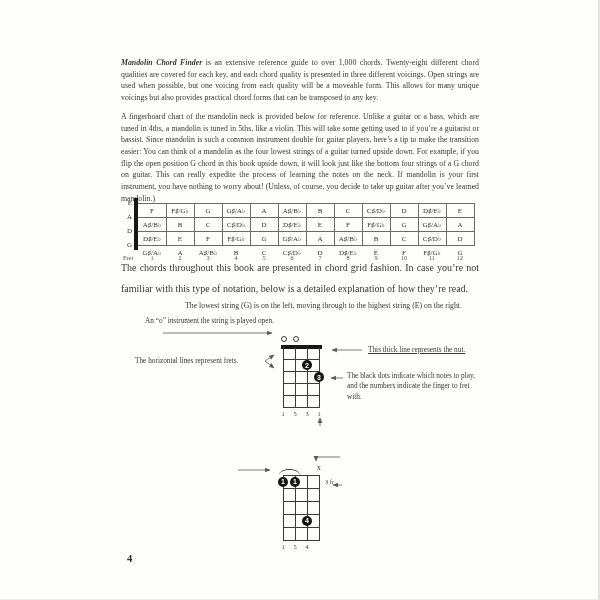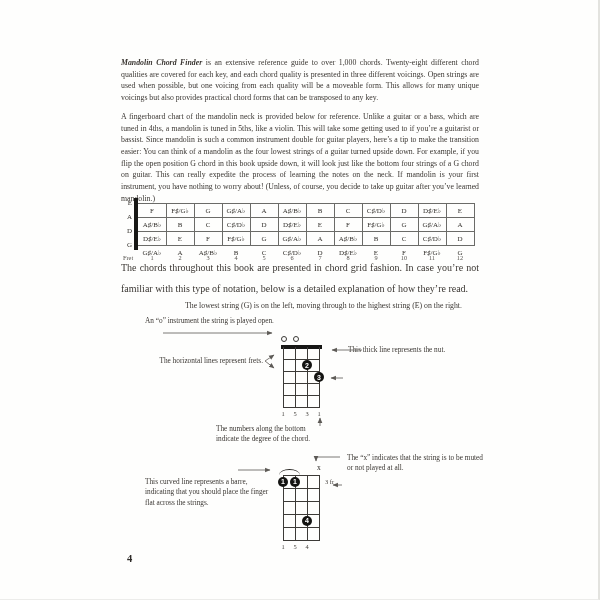--- a/index.html
+++ b/index.html
@@ -50,21 +50,21 @@
   .cd-degree{position:absolute;width:12px;text-align:center;font-size:6.4px;color:#44413d;}
   .cd-fretind{position:absolute;font-size:6.4px;color:#44413d;white-space:nowrap;}
   .cd-barre{
     position:absolute;height:5px;
     border-top:1.4px solid #2c2a27;
     border-radius:50% 50% 0 0 / 100% 100% 0 0;
   }
   
   .callout{position:absolute;font-size:7.3px;line-height:10.4px;color:#3a3632;}
   .nowrap{white-space:nowrap;}
-  .alignr{text-align:right;}
+  .alignr{text-align:left;}
   
   .overlay{position:absolute;left:0;top:0;pointer-events:none;}
   
   .pagenum{position:absolute;left:127px;top:553px;font-size:10.5px;font-weight:bold;color:#2e2b28;}
 </style>
 </head>
 <body>
 
 <div class="page">
 
@@ -156,23 +156,23 @@
       <div class="fb-fretnum" style="left: 239px; top: 57px; width: 28px;">9</div>
       <div class="fb-fretnum" style="left: 267px; top: 57px; width: 28px;">10</div>
       <div class="fb-fretnum" style="left: 295px; top: 57px; width: 28px;">11</div>
       <div class="fb-fretnum" style="left: 323px; top: 57px; width: 28px;">12</div>
     </div>
 
   <div class="para3">The chords throughout this book are presented in chord grid fashion. In case you’re not familiar with this type of notation, below is a detailed explanation of how they’re read.</div>
   <div class="line4b">The lowest string (G) is on the left, moving through to the highest string (E) on the right.</div>
 
   <div class="callout nowrap" style="left:145px;top:316px;">An “o” instrument the string is played open.</div>
-  <div class="callout nowrap" style="left:348px;top:345px;">This thick line represents the nut.</div>
+  <div class="callout nowrap" style="left:368px;top:345px;text-decoration:underline;">This thick line represents the nut.</div>
   <div class="callout nowrap alignr" style="left:135px;top:356px;width:128px;">The horizontal lines represent frets.</div>
-  <div class="callout" style="left:216px;top:424px;width:114px;">The numbers along the bottom indicate the degree of the chord.</div>
+  <div class="callout" style="left:347px;top:371px;width:136px;">The black dots indicate which notes to play, and the numbers indicate the finger to fret with.</div>
 
   <div class="diagram" id="diagram1" style="left:283px;top:347px;">
       <div class="cd-line" style="left: 0px; top: 12px; width: 37px; height: 1px;"></div>
       <div class="cd-line" style="left: 0px; top: 24px; width: 37px; height: 1px;"></div>
       <div class="cd-line" style="left: 0px; top: 36px; width: 37px; height: 1px;"></div>
       <div class="cd-line" style="left: 0px; top: 48px; width: 37px; height: 1px;"></div>
       <div class="cd-line" style="left: 0px; top: 60px; width: 37px; height: 1px;"></div>
       <div class="cd-nut" style="left: -2px; top: -2px; width: 41px; height: 3.5px;"></div>
       <div class="cd-line" style="left: 0px; top: 0px; width: 1px; height: 61px;"></div>
       <div class="cd-line" style="left: 12px; top: 0px; width: 1px; height: 61px;"></div>
@@ -181,22 +181,20 @@
       <div class="cd-open" style="left: -2.5px; top: -11px;"></div>
       <div class="cd-open" style="left: 9.5px; top: -11px;"></div>
       <div class="cd-dot" style="left: 19px; top: 13px;">2</div>
       <div class="cd-dot" style="left: 31px; top: 25px;">3</div>
       <div class="cd-degree" style="left: -6px; top: 63px;">1</div>
       <div class="cd-degree" style="left: 6px; top: 63px;">5</div>
       <div class="cd-degree" style="left: 18px; top: 63px;">3</div>
       <div class="cd-degree" style="left: 30px; top: 63px;">1</div>
     </div>
 
-  <div class="callout" style="left:347px;top:453px;width:138px;">The “x” indicates that the string is to be muted or not played at all.</div>
-  <div class="callout" style="left:145px;top:477px;width:128px;">This curved line represents a barre, indicating that you should place the finger flat across the strings.</div>
 
   <div class="diagram" id="diagram2" style="left:283px;top:475px;">
       <div class="cd-line" style="left: 0px; top: 0px; width: 37px; height: 1px;"></div>
       <div class="cd-line" style="left: 0px; top: 13px; width: 37px; height: 1px;"></div>
       <div class="cd-line" style="left: 0px; top: 26px; width: 37px; height: 1px;"></div>
       <div class="cd-line" style="left: 0px; top: 39px; width: 37px; height: 1px;"></div>
       <div class="cd-line" style="left: 0px; top: 52px; width: 37px; height: 1px;"></div>
       <div class="cd-line" style="left: 0px; top: 65px; width: 37px; height: 1px;"></div>
       <div class="cd-line" style="left: 0px; top: 0px; width: 1px; height: 66px;"></div>
       <div class="cd-line" style="left: 12px; top: 0px; width: 1px; height: 66px;"></div>

